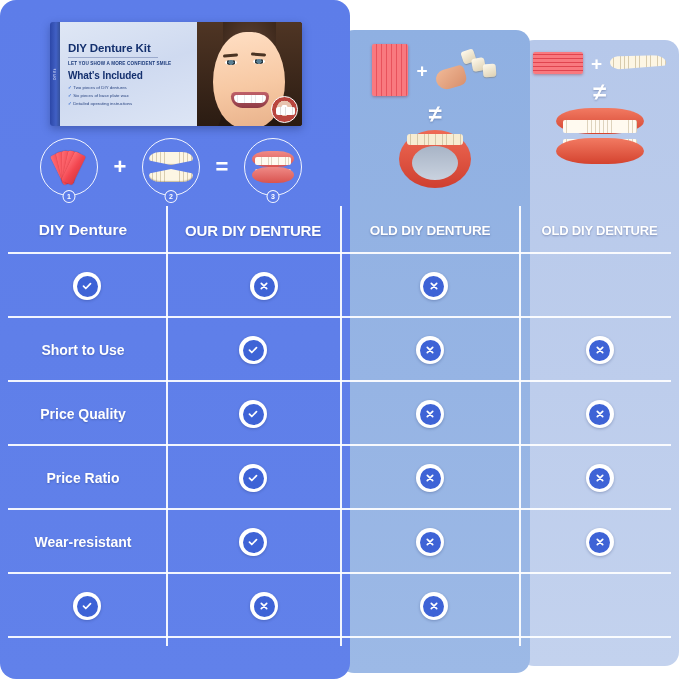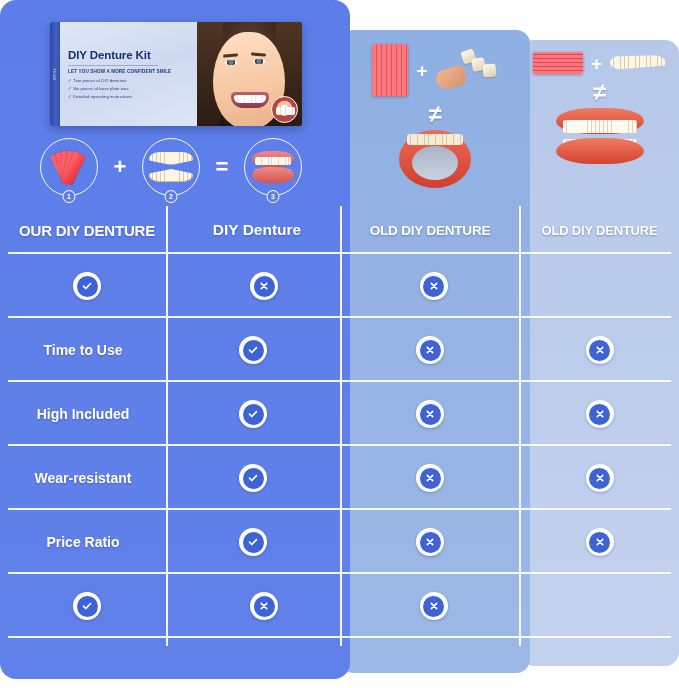--- a/index.html
+++ b/index.html
@@ -292,20 +292,21 @@
   <div id="hero">
 
     <div id="product-box">
       <div id="box-spine">
         <span class="spine-text">DIY Kit</span>
       </div>
       <div id="box-front">
         <div id="box-title">DIY Denture Kit</div>
         <div id="box-rule"></div>
         <div id="box-tag">LET YOU SHOW A MORE CONFIDENT SMILE</div>
+        <div id="box-sub">What's Included</div>
         <div id="box-list">
           <div class="box-li"><span class="tick">✓</span><span>Two pieces of DIY dentures</span></div>
           <div class="box-li"><span class="tick">✓</span><span>Six pieces of base plate wax</span></div>
           <div class="box-li"><span class="tick">✓</span><span>Detailed operating instructions</span></div>
         </div>
 
         <div id="box-photo">
           <div id="hair-l"></div>
           <div id="hair-r"></div>
           <div id="face">
@@ -396,26 +397,26 @@
     </div>
   </div>
 
   <div id="table">
 
     <div class="vline" style="left:166px; height:440px;"></div>
     <div class="vline" style="left:340px; height:440px;"></div>
     <div class="vline" style="left:519px; height:440px;"></div>
 
     <div class="trow" id="header-row">
+      <div class="cell c1">
+        <span class="hdr-text hdr-1">DIY Denture</span>
+      </div>
       <div class="cell c2">
         <span class="hdr-text hdr-2">OUR DIY DENTURE</span>
       </div>
-      <div class="cell c1">
-        <span class="hdr-text hdr-1">DIY Denture</span>
-      </div>
       <div class="cell c3">
         <span class="hdr-text hdr-3">OLD DIY DENTURE</span>
       </div>
       <div class="cell c4">
         <span class="hdr-text hdr-4">OLD DIY DENTURE</span>
       </div>
       <div class="hline" style="top:46px;"></div>
     </div>
 
     <div class="trow">
@@ -444,21 +445,21 @@
                 <path d="M3.3 3.3 L8.7 8.7 M8.7 3.3 L3.3 8.7" stroke="#fff" stroke-width="1.7" fill="none" stroke-linecap="round"></path>
               </svg>
             </span>
           </span>
       </div>
       <div class="hline" style="top:62px;"></div>
     </div>
 
     <div class="trow">
       <div class="cell c1">
-          <span class="feat-label">Time to Use</span>
+          <span class="feat-label">Short to Use</span>
         </div>
       <div class="cell c2">
         <span class="mark">
             <span class="inner">
               <svg width="12" height="12" viewBox="0 0 12 12">
                 <path d="M2.5 6.2 L4.8 8.5 L9.5 3.6" stroke="#fff" stroke-width="1.7" fill="none" stroke-linecap="round" stroke-linejoin="round"></path>
               </svg>
             </span>
           </span>
       </div>
@@ -478,21 +479,55 @@
                 <path d="M3.3 3.3 L8.7 8.7 M8.7 3.3 L3.3 8.7" stroke="#fff" stroke-width="1.7" fill="none" stroke-linecap="round"></path>
               </svg>
             </span>
           </span>
       </div>
       <div class="hline" style="top:62px;"></div>
     </div>
 
     <div class="trow">
       <div class="cell c1">
-          <span class="feat-label">High Included</span>
+          <span class="feat-label">Price Quality</span>
+        </div>
+      <div class="cell c2">
+        <span class="mark">
+            <span class="inner">
+              <svg width="12" height="12" viewBox="0 0 12 12">
+                <path d="M2.5 6.2 L4.8 8.5 L9.5 3.6" stroke="#fff" stroke-width="1.7" fill="none" stroke-linecap="round" stroke-linejoin="round"></path>
+              </svg>
+            </span>
+          </span>
+      </div>
+      <div class="cell c3">
+        <span class="mark">
+            <span class="inner">
+              <svg width="12" height="12" viewBox="0 0 12 12">
+                <path d="M3.3 3.3 L8.7 8.7 M8.7 3.3 L3.3 8.7" stroke="#fff" stroke-width="1.7" fill="none" stroke-linecap="round"></path>
+              </svg>
+            </span>
+          </span>
+      </div>
+      <div class="cell c4">
+        <span class="mark">
+            <span class="inner">
+              <svg width="12" height="12" viewBox="0 0 12 12">
+                <path d="M3.3 3.3 L8.7 8.7 M8.7 3.3 L3.3 8.7" stroke="#fff" stroke-width="1.7" fill="none" stroke-linecap="round"></path>
+              </svg>
+            </span>
+          </span>
+      </div>
+      <div class="hline" style="top:62px;"></div>
+    </div>
+
+    <div class="trow">
+      <div class="cell c1">
+          <span class="feat-label">Price Ratio</span>
         </div>
       <div class="cell c2">
         <span class="mark">
             <span class="inner">
               <svg width="12" height="12" viewBox="0 0 12 12">
                 <path d="M2.5 6.2 L4.8 8.5 L9.5 3.6" stroke="#fff" stroke-width="1.7" fill="none" stroke-linecap="round" stroke-linejoin="round"></path>
               </svg>
             </span>
           </span>
       </div>
@@ -545,54 +580,20 @@
               <svg width="12" height="12" viewBox="0 0 12 12">
                 <path d="M3.3 3.3 L8.7 8.7 M8.7 3.3 L3.3 8.7" stroke="#fff" stroke-width="1.7" fill="none" stroke-linecap="round"></path>
               </svg>
             </span>
           </span>
       </div>
       <div class="hline" style="top:62px;"></div>
     </div>
 
     <div class="trow">
-      <div class="cell c1">
-          <span class="feat-label">Price Ratio</span>
-        </div>
-      <div class="cell c2">
-        <span class="mark">
-            <span class="inner">
-              <svg width="12" height="12" viewBox="0 0 12 12">
-                <path d="M2.5 6.2 L4.8 8.5 L9.5 3.6" stroke="#fff" stroke-width="1.7" fill="none" stroke-linecap="round" stroke-linejoin="round"></path>
-              </svg>
-            </span>
-          </span>
-      </div>
-      <div class="cell c3">
-        <span class="mark">
-            <span class="inner">
-              <svg width="12" height="12" viewBox="0 0 12 12">
-                <path d="M3.3 3.3 L8.7 8.7 M8.7 3.3 L3.3 8.7" stroke="#fff" stroke-width="1.7" fill="none" stroke-linecap="round"></path>
-              </svg>
-            </span>
-          </span>
-      </div>
-      <div class="cell c4">
-        <span class="mark">
-            <span class="inner">
-              <svg width="12" height="12" viewBox="0 0 12 12">
-                <path d="M3.3 3.3 L8.7 8.7 M8.7 3.3 L3.3 8.7" stroke="#fff" stroke-width="1.7" fill="none" stroke-linecap="round"></path>
-              </svg>
-            </span>
-          </span>
-      </div>
-      <div class="hline" style="top:62px;"></div>
-    </div>
-
-    <div class="trow">
       <div class="cell c2">
         <span class="mark">
             <span class="inner">
               <svg width="12" height="12" viewBox="0 0 12 12">
                 <path d="M2.5 6.2 L4.8 8.5 L9.5 3.6" stroke="#fff" stroke-width="1.7" fill="none" stroke-linecap="round" stroke-linejoin="round"></path>
               </svg>
             </span>
           </span>
       </div>
       <div class="cell c3">

